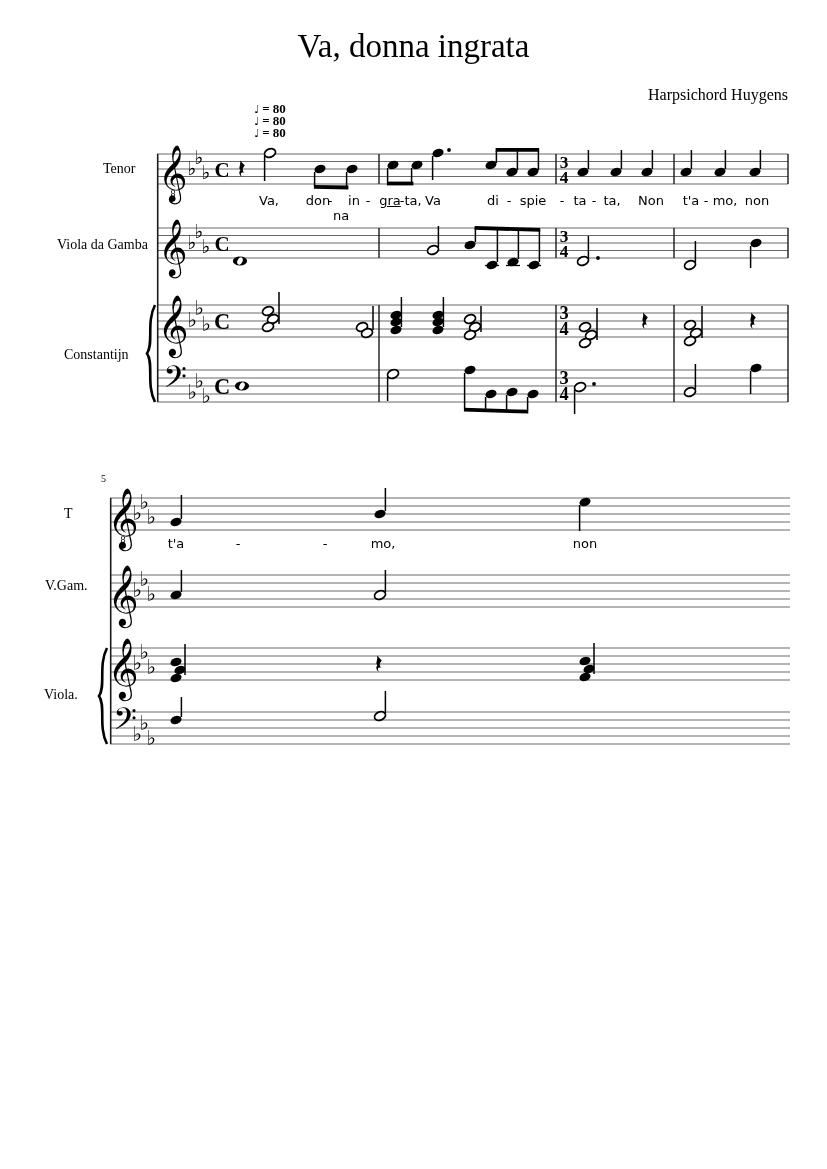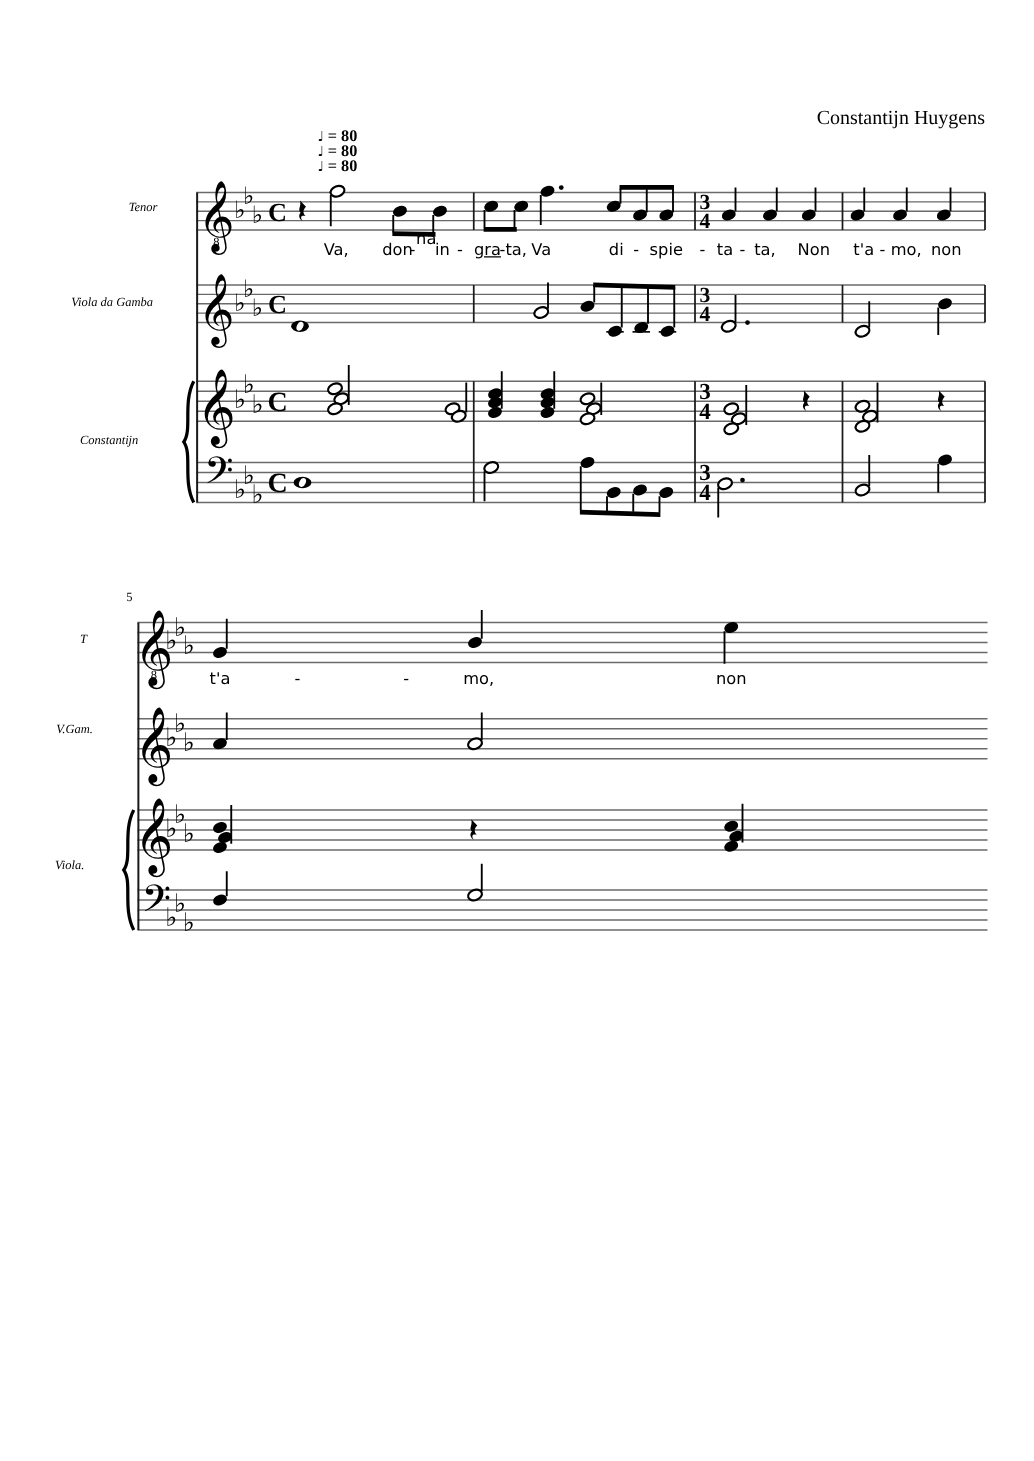--- a/index.html
+++ b/index.html
@@ -4,21 +4,21 @@
 <style>
   html,body{margin:0;padding:0;background:#e8e8e8;}
   .page{position:relative;width:827px;height:1169px;background:#ffffff;overflow:hidden;
         font-family:"Liberation Serif",serif;color:#000;}
   .abs{position:absolute;white-space:nowrap;}
   #score-svg{position:absolute;left:0;top:0;}
   .title{left:0;right:0;text-align:center;top:28px;font-size:33px;font-weight:normal;margin:0;}
   .composer{right:39px;top:86px;font-size:16px;}
   .tempo{left:206px;font-weight:bold;font-size:13px;line-height:12px;margin-left:48px;}
   .tempo .tnote{font-family:"DejaVu Sans",sans-serif;font-size:11px;margin-right:3px;}
-  .ilabel{font-size:10px;font-style:italic;}
+  .ilabel{font-size:14px;}
   .mnum{left:101px;top:473px;font-size:10px;}
   .lyr{position:absolute;transform:translateX(-50%);font-family:"DejaVu Sans",sans-serif;
        font-size:13px;white-space:nowrap;}
 </style>
 </head>
 <body>
 
 <div class="page">
   <svg id="score-svg" width="827" height="1169" viewBox="0 0 827 1169">
       <line x1="157" y1="154" x2="788" y2="154" stroke="#6a6a6a" stroke-width="1.05"></line>
@@ -248,40 +248,41 @@
       <text x="125" y="735.2" font-family="&quot;DejaVu Sans&quot;,sans-serif" font-size="36.8" font-weight="normal" text-anchor="middle" fill="#000000">𝄢</text>
       <text x="137" y="740.5" font-family="&quot;DejaVu Sans&quot;,sans-serif" font-size="20.4" font-weight="normal" text-anchor="middle" fill="#000000">♭</text>
       <text x="144" y="729.5" font-family="&quot;DejaVu Sans&quot;,sans-serif" font-size="20.4" font-weight="normal" text-anchor="middle" fill="#000000">♭</text>
       <text x="151" y="744.5" font-family="&quot;DejaVu Sans&quot;,sans-serif" font-size="20.4" font-weight="normal" text-anchor="middle" fill="#000000">♭</text>
       <ellipse cx="176" cy="720" rx="5.7" ry="4.1" transform="rotate(-20 176 720)" fill="#000000"></ellipse>
       <line x1="181.4" y1="717" x2="181.4" y2="697" stroke="#000000" stroke-width="1.5"></line>
       <ellipse cx="380" cy="716" rx="5.7" ry="4.1" transform="rotate(-20 380 716)" fill="#ffffff" stroke="#000000" stroke-width="1.7"></ellipse>
       <line x1="385.4" y1="713" x2="385.4" y2="691" stroke="#000000" stroke-width="1.5"></line>
     </svg>
 
-  <div class="abs composer">Constantijn Huygens</div>
+  <h1 class="abs title">Va, donna ingrata</h1>
+  <div class="abs composer">Harpsichord Huygens</div>
 
   <div class="abs tempo" style="top:103px"><span class="tnote">♩</span><span>= 80</span></div>
   <div class="abs tempo" style="top:115px"><span class="tnote">♩</span><span>= 80</span></div>
   <div class="abs tempo" style="top:127px"><span class="tnote">♩</span><span>= 80</span></div>
 
   <div class="abs ilabel" style="left:103px;top:161px">Tenor</div>
   <div class="abs ilabel" style="left:57px;top:237px">Viola da Gamba</div>
   <div class="abs ilabel" style="left:64px;top:347px">Constantijn</div>
   <div class="abs ilabel" style="left:64px;top:506px">T</div>
   <div class="abs ilabel" style="left:45px;top:578px">V.Gam.</div>
   <div class="abs ilabel" style="left:44px;top:687px">Viola.</div>
 
   <div class="abs mnum">5</div>
 
   <div id="lyrics-layer">
       <span class="lyr" style="left: 269px; top: 193px;">Va,</span>
       <span class="lyr" style="left: 318px; top: 193px;">don</span>
       <span class="lyr" style="left: 330px; top: 193px;">-</span>
-      <span class="lyr" style="left: 341px; top: 184px;">na</span>
+      <span class="lyr" style="left: 341px; top: 208px;">na</span>
       <span class="lyr" style="left: 354px; top: 193px;">in</span>
       <span class="lyr" style="left: 368px; top: 193px;">-</span>
       <span class="lyr" style="left: 390px; top: 193px; text-decoration: underline;">gra</span>
       <span class="lyr" style="left: 402px; top: 193px;">-</span>
       <span class="lyr" style="left: 413px; top: 193px;">ta,</span>
       <span class="lyr" style="left: 433px; top: 193px;">Va</span>
       <span class="lyr" style="left: 493px; top: 193px;">di</span>
       <span class="lyr" style="left: 509px; top: 193px;">-</span>
       <span class="lyr" style="left: 533px; top: 193px;">spie</span>
       <span class="lyr" style="left: 562px; top: 193px;">-</span>

